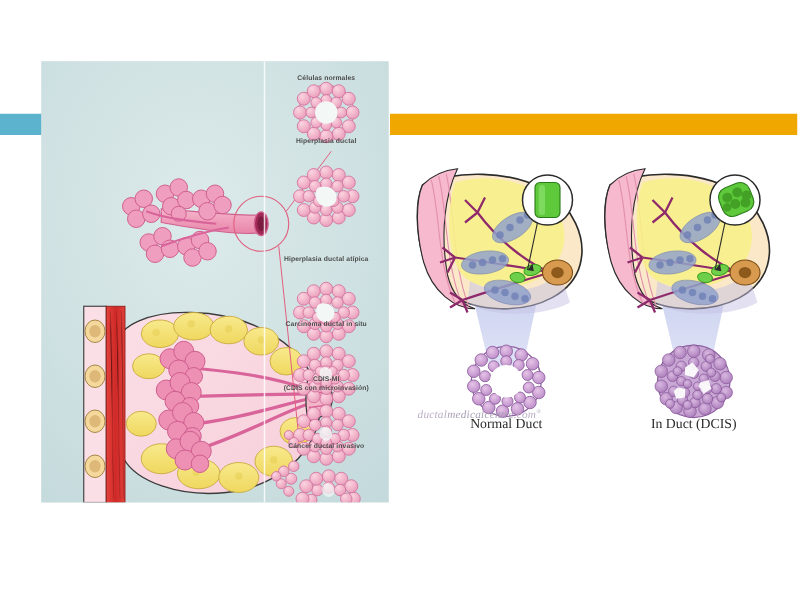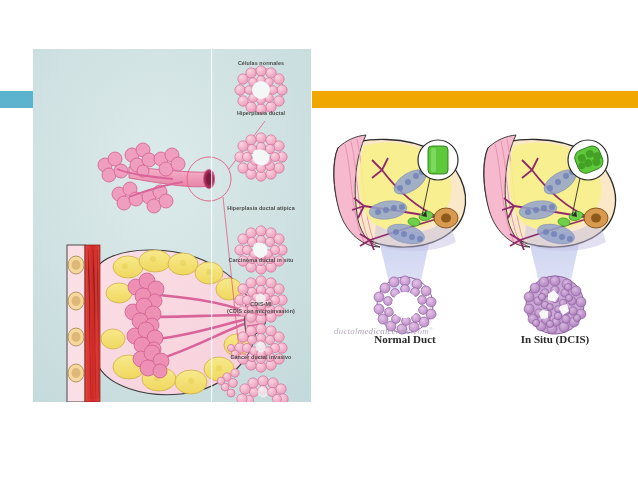--- a/index.html
+++ b/index.html
@@ -58,21 +58,21 @@
     color: #4a4a4a;
     letter-spacing: .1px;
     line-height: 1.25;
   }
   .duct-label {
     position: absolute;
     width: 130px;
     text-align: center;
     font-family: "Liberation Serif", serif;
     font-size: 11px;
-    font-weight: bold;
+    font-weight: normal;
     color: #2a2a2a;
     line-height: 1.15;
   }
   #watermark {
     position: absolute;
     left: 4px; top: 196px;
     font-family: "Liberation Serif", serif;
     font-size: 9px;
     font-style: italic;
     color: #b9aec4;
@@ -695,17 +695,17 @@
           <path d="M80 176 l 7 -2 l 2 7 l -6 4 l -4 -6 z"></path>
           <path d="M62 180 l 6 1 l 0 7 l -7 1 l -2 -6 z"></path>
         </g>
       </g>
     </g>
   </svg>
 
   <div class="duct-label" style="left:10px; top:203px;">Normal Duct</div>
 
   <div class="duct-label" style="left:160px; top:203px;">
-    <div>In Situ (DCIS)</div>
+    <div>In Duct (DCIS)</div>
   </div>
 
   <div id="watermark"><span>ductal</span><span class="wm-b">medicalcentre</span><span>.com</span><sup>®</sup></div>
 </div>
 
 </body></html>

